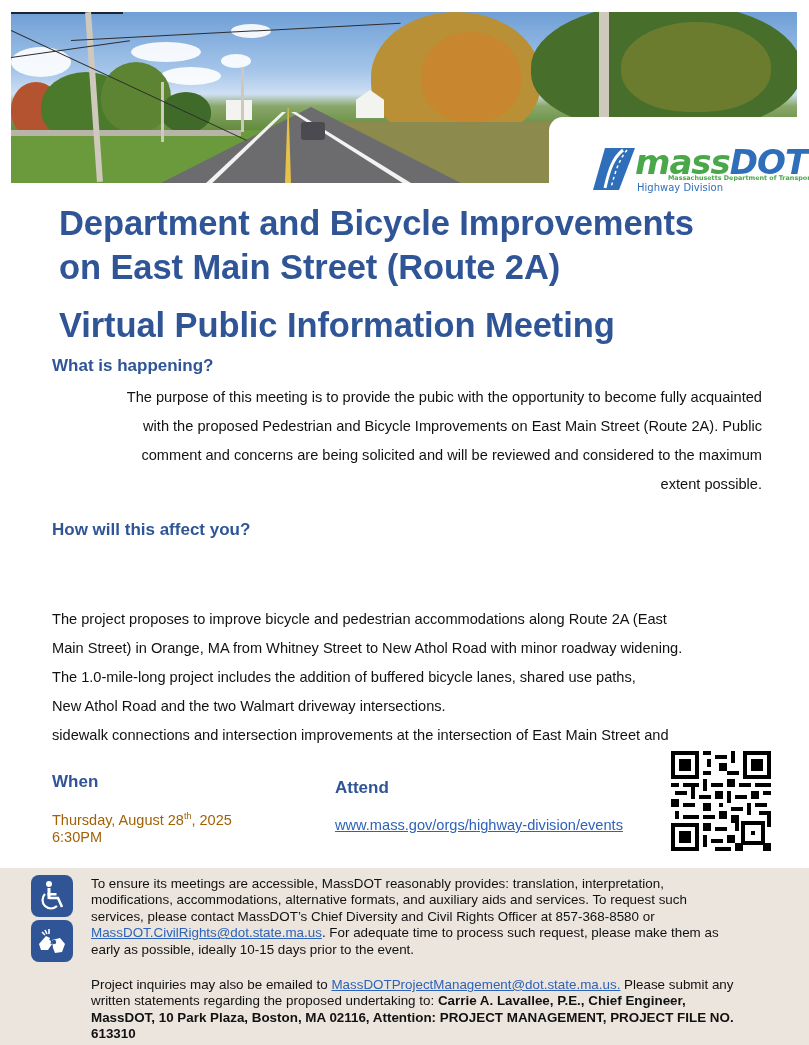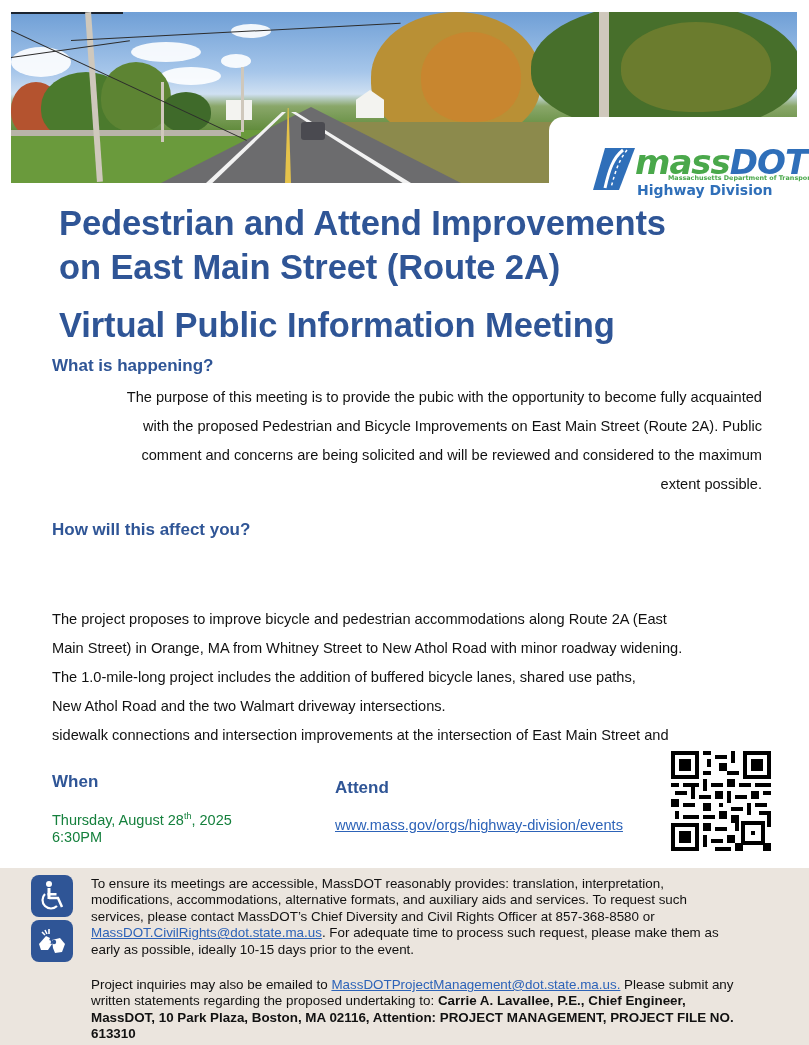--- a/index.html
+++ b/index.html
@@ -33,37 +33,37 @@
   .hero .logo-panel {
     position:absolute; left:538px; top:105px; width:260px; height:80px;
     background:#ffffff; border-top-left-radius:14px;
   }
   
   .logo { position:absolute; left:593px; top:146px; width:205px; height:46px; }
   .logo .mark { position:absolute; left:0; top:2px; width:42px; height:42px; }
   .logo .mass { position:absolute; left:42px; top:-4px; font-size:34px; font-style:italic; font-weight:bold; color:#4aa84b; letter-spacing:-1px; font-family:"DejaVu Sans", sans-serif; }
   .logo .dot { color:#2f6fb9;margin-top:19px; }
   .logo .sub1 { position:absolute; left:44px; top:28px; font-size:6.4px; font-weight:bold; color:#4aa84b; white-space:nowrap; font-family:"DejaVu Sans", sans-serif;margin-left:31px; }
-  .logo .sub2 { position:absolute; left:44px; top:36px; font-size:14px; font-weight:bold; color:#2f6fb9; white-space:nowrap; font-family:"DejaVu Sans", sans-serif; }
+  .logo .sub2 { position:absolute; left:44px; top:36px; font-size:10px; font-weight:normal; color:#2f6fb9; white-space:nowrap; font-family:"DejaVu Sans", sans-serif; }
 
   
   .title {
     position:absolute; left:59px; top:201px; width:730px;
     color:#2f5596; font-weight:bold; font-size:34.5px; line-height:44px;
     letter-spacing:-0.1px;
   }
   .title div { white-space:nowrap; }
   .title .t3 { margin-top:14px; }
 
   
   .h2 { position:absolute; color:#2f5596; font-weight:bold; font-size:17px; white-space:nowrap; }
   .para { position:absolute; left:52px; width:710px; font-size:14.6px; line-height:29px; color:#111; }
   .para .line { display:block; white-space:nowrap; }
 
-  .when-date { position:absolute; left:52px; top:812px; font-size:14.5px; line-height:17px; color:#15803d; }
+  .when-date { position:absolute; left:52px; top:812px; font-size:14.5px; line-height:17px; color:#a16207; }
   .when-date sup { font-size:9px; vertical-align: 6px; line-height:0; }
   .attend-link { position:absolute; left:335px; top:817px; font-size:14.6px; color:#2d63b8; text-decoration:underline; white-space:nowrap; }
 
   .qr { position:absolute; left:671px; top:751px; width:100px; height:100px; }
 
   
   .band { position:absolute; left:0; top:868px; width:809px; height:177px; background:#ebe5de; }
   .a11y-icon { position:absolute; left:31px; width:42px; height:42px; background:#2f5596; border-radius:8px; color:#fff; display:flex; align-items:center; justify-content:center; }
   .band-text { position:absolute; left:91px; width:705px; font-size:13.4px; line-height:16.4px; color:#111; }
   .band-text .line { display:block; white-space:nowrap; }
@@ -119,21 +119,21 @@
     <polygon points="12,0 42,0 26,42 0,42" fill="#2f6fb9"></polygon>
     <path d="M30,2 C20,10 16,22 12,40" stroke="#ffffff" stroke-width="3" fill="none"></path>
     <path d="M34,2 C26,12 22,24 18,40" stroke="#ffffff" stroke-width="1.5" fill="none" stroke-dasharray="3 3"></path>
   </svg>
   <div class="mass"><span>mass</span><span class="dot">DOT</span></div>
   <div class="sub1">Massachusetts Department of Transportation</div>
   <div class="sub2">Highway Division</div>
 </div>
 
 <div class="title">
-  <div>Pedestrian and Attend Improvements</div>
+  <div>Department and Bicycle Improvements</div>
   <div>on East Main Street (Route 2A)</div>
   <div class="t3">Virtual Public Information Meeting</div>
 </div>
 
 <div class="h2" style="left:52px;top:356px;">What is happening?</div>
 <div class="para" style="top:383px;text-align:right;">
   <span class="line">The purpose of this meeting is to provide the pubic with the opportunity to become fully acquainted</span>
   <span class="line">with the proposed Pedestrian and Bicycle Improvements on East Main Street (Route 2A).  Public</span>
   <span class="line">comment and concerns are being solicited and will be reviewed and considered to the maximum</span>
   <span class="line">extent possible.</span>

